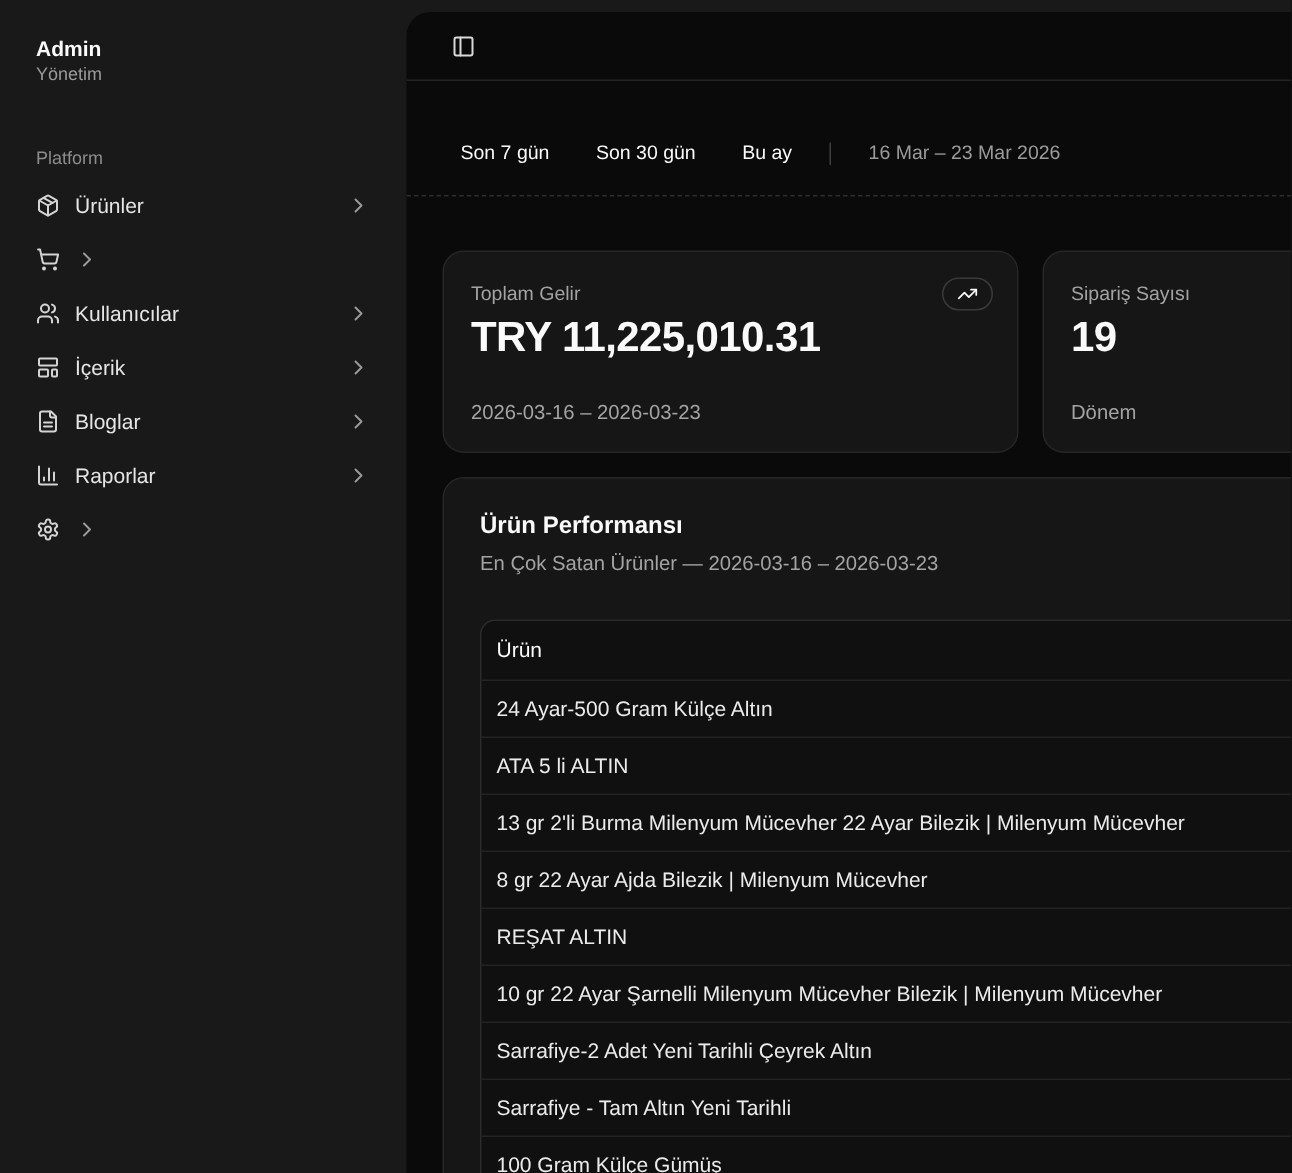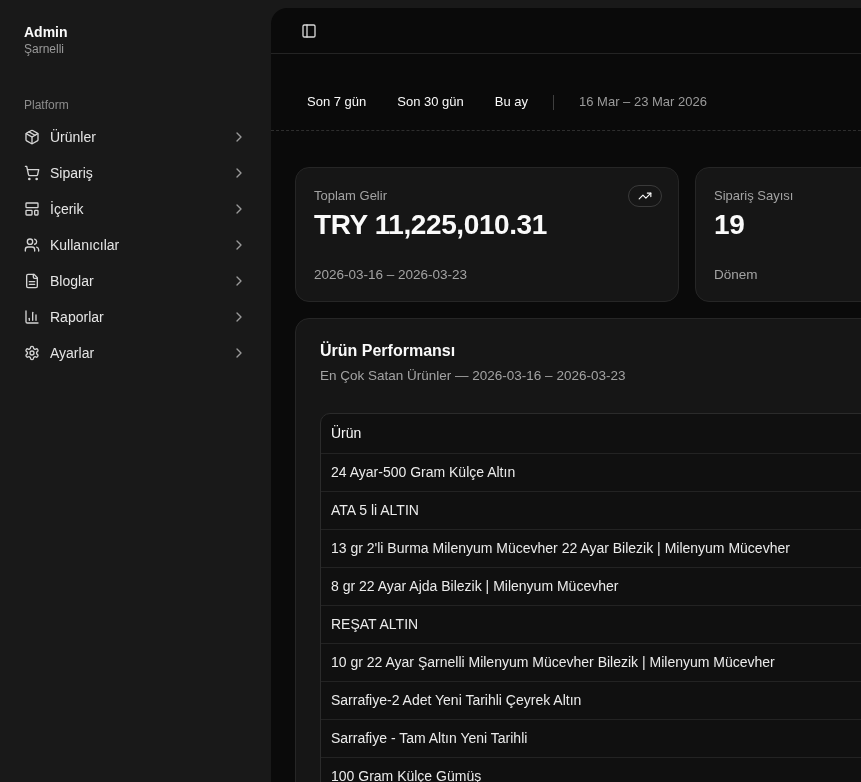--- a/index.html
+++ b/index.html
@@ -88,21 +88,21 @@
     padding:9px 10px; font-size:14px; line-height:19px; color:#ebebeb;
     border-top:1px solid #232323; cursor:default;
   }
 </style>
 </head>
 <body>
 
 <aside class="sidebar">
   <div class="sb-header">
     <div class="sb-title">Admin</div>
-    <div class="sb-subtitle">Şarnelli</div>
+    <div class="sb-subtitle">Yönetim</div>
   </div>
 
   <div class="sb-group-label">Platform</div>
 
   <nav class="sb-nav">
 
     <div class="sb-item">
       <span class="nav-icon">
         <svg width="16" height="16" viewBox="0 0 24 24" fill="none" stroke="currentColor" stroke-width="2" stroke-linecap="round" stroke-linejoin="round">
             <path d="m7.5 4.27 9 5.15"></path>
@@ -120,44 +120,27 @@
     </div>
 
     <div class="sb-item">
       <span class="nav-icon">
         <svg width="16" height="16" viewBox="0 0 24 24" fill="none" stroke="currentColor" stroke-width="2" stroke-linecap="round" stroke-linejoin="round">
             <circle cx="8" cy="21" r="1"></circle>
             <circle cx="19" cy="21" r="1"></circle>
             <path d="M2.05 2.05h2l2.66 12.42a2 2 0 0 0 2 1.58h9.78a2 2 0 0 0 1.95-1.57l1.65-7.43H5.12"></path>
           </svg>
       </span>
-      <span class="nav-label">Sipariş</span>
-      <span class="chev">
-        <svg width="16" height="16" viewBox="0 0 24 24" fill="none" stroke="currentColor" stroke-width="2" stroke-linecap="round" stroke-linejoin="round">
-            <path d="m9 18 6-6-6-6"></path>
-          </svg>
-      </span>
-    </div>
-
-
-    <div class="sb-item">
-      <span class="nav-icon">
-        <svg width="16" height="16" viewBox="0 0 24 24" fill="none" stroke="currentColor" stroke-width="2" stroke-linecap="round" stroke-linejoin="round">
-            <rect width="18" height="7" x="3" y="3" rx="1"></rect>
-            <rect width="9" height="7" x="3" y="14" rx="1"></rect>
-            <rect width="5" height="7" x="16" y="14" rx="1"></rect>
-          </svg>
-      </span>
-      <span class="nav-label">İçerik</span>
-      <span class="chev">
-        <svg width="16" height="16" viewBox="0 0 24 24" fill="none" stroke="currentColor" stroke-width="2" stroke-linecap="round" stroke-linejoin="round">
-            <path d="m9 18 6-6-6-6"></path>
-          </svg>
-      </span>
-    </div>
+      <span class="chev">
+        <svg width="16" height="16" viewBox="0 0 24 24" fill="none" stroke="currentColor" stroke-width="2" stroke-linecap="round" stroke-linejoin="round">
+            <path d="m9 18 6-6-6-6"></path>
+          </svg>
+      </span>
+    </div>
+
 
     <div class="sb-item">
       <span class="nav-icon">
         <svg width="16" height="16" viewBox="0 0 24 24" fill="none" stroke="currentColor" stroke-width="2" stroke-linecap="round" stroke-linejoin="round">
             <path d="M16 21v-2a4 4 0 0 0-4-4H6a4 4 0 0 0-4 4v2"></path>
             <circle cx="9" cy="7" r="4"></circle>
             <path d="M22 21v-2a4 4 0 0 0-3-3.87"></path>
             <path d="M16 3.13a4 4 0 0 1 0 7.75"></path>
           </svg>
       </span>
@@ -165,20 +148,36 @@
       <span class="chev">
         <svg width="16" height="16" viewBox="0 0 24 24" fill="none" stroke="currentColor" stroke-width="2" stroke-linecap="round" stroke-linejoin="round">
             <path d="m9 18 6-6-6-6"></path>
           </svg>
       </span>
     </div>
 
     <div class="sb-item">
       <span class="nav-icon">
         <svg width="16" height="16" viewBox="0 0 24 24" fill="none" stroke="currentColor" stroke-width="2" stroke-linecap="round" stroke-linejoin="round">
+            <rect width="18" height="7" x="3" y="3" rx="1"></rect>
+            <rect width="9" height="7" x="3" y="14" rx="1"></rect>
+            <rect width="5" height="7" x="16" y="14" rx="1"></rect>
+          </svg>
+      </span>
+      <span class="nav-label">İçerik</span>
+      <span class="chev">
+        <svg width="16" height="16" viewBox="0 0 24 24" fill="none" stroke="currentColor" stroke-width="2" stroke-linecap="round" stroke-linejoin="round">
+            <path d="m9 18 6-6-6-6"></path>
+          </svg>
+      </span>
+    </div>
+
+    <div class="sb-item">
+      <span class="nav-icon">
+        <svg width="16" height="16" viewBox="0 0 24 24" fill="none" stroke="currentColor" stroke-width="2" stroke-linecap="round" stroke-linejoin="round">
             <path d="M15 2H6a2 2 0 0 0-2 2v16a2 2 0 0 0 2 2h12a2 2 0 0 0 2-2V7Z"></path>
             <path d="M14 2v4a2 2 0 0 0 2 2h4"></path>
             <path d="M16 13H8"></path>
             <path d="M16 17H8"></path>
           </svg>
       </span>
       <span class="nav-label">Bloglar</span>
       <span class="chev">
         <svg width="16" height="16" viewBox="0 0 24 24" fill="none" stroke="currentColor" stroke-width="2" stroke-linecap="round" stroke-linejoin="round">
             <path d="m9 18 6-6-6-6"></path>
@@ -203,21 +202,20 @@
       </span>
     </div>
 
     <div class="sb-item">
       <span class="nav-icon">
         <svg width="16" height="16" viewBox="0 0 24 24" fill="none" stroke="currentColor" stroke-width="2" stroke-linecap="round" stroke-linejoin="round">
             <path d="M12.22 2h-.44a2 2 0 0 0-2 2v.18a2 2 0 0 1-1 1.73l-.43.25a2 2 0 0 1-2 0l-.15-.08a2 2 0 0 0-2.73.73l-.22.38a2 2 0 0 0 .73 2.73l.15.1a2 2 0 0 1 1 1.72v.51a2 2 0 0 1-1 1.74l-.15.09a2 2 0 0 0-.73 2.73l.22.38a2 2 0 0 0 2.73.73l.15-.08a2 2 0 0 1 2 0l.43.25a2 2 0 0 1 1 1.73V20a2 2 0 0 0 2 2h.44a2 2 0 0 0 2-2v-.18a2 2 0 0 1 1-1.73l.43-.25a2 2 0 0 1 2 0l.15.08a2 2 0 0 0 2.73-.73l.22-.39a2 2 0 0 0-.73-2.73l-.15-.08a2 2 0 0 1-1-1.74v-.5a2 2 0 0 1 1-1.74l.15-.09a2 2 0 0 0 .73-2.73l-.22-.38a2 2 0 0 0-2.73-.73l-.15.08a2 2 0 0 1-2 0l-.43-.25a2 2 0 0 1-1-1.73V4a2 2 0 0 0-2-2z"></path>
             <circle cx="12" cy="12" r="3"></circle>
           </svg>
       </span>
-      <span class="nav-label">Ayarlar</span>
       <span class="chev">
         <svg width="16" height="16" viewBox="0 0 24 24" fill="none" stroke="currentColor" stroke-width="2" stroke-linecap="round" stroke-linejoin="round">
             <path d="m9 18 6-6-6-6"></path>
           </svg>
       </span>
     </div>
 
   </nav>
 </aside>
 

